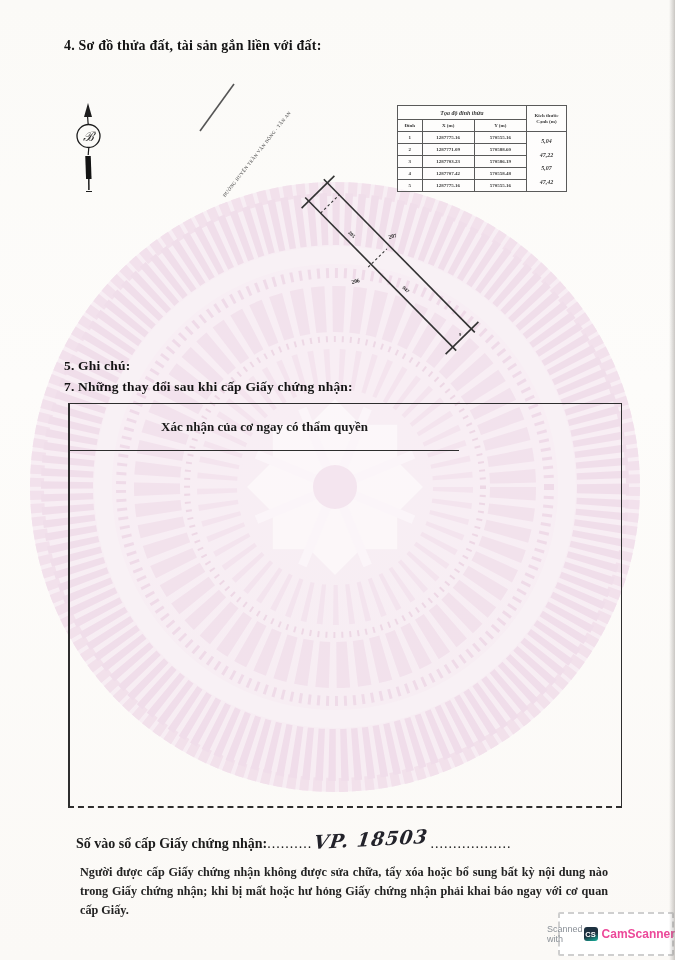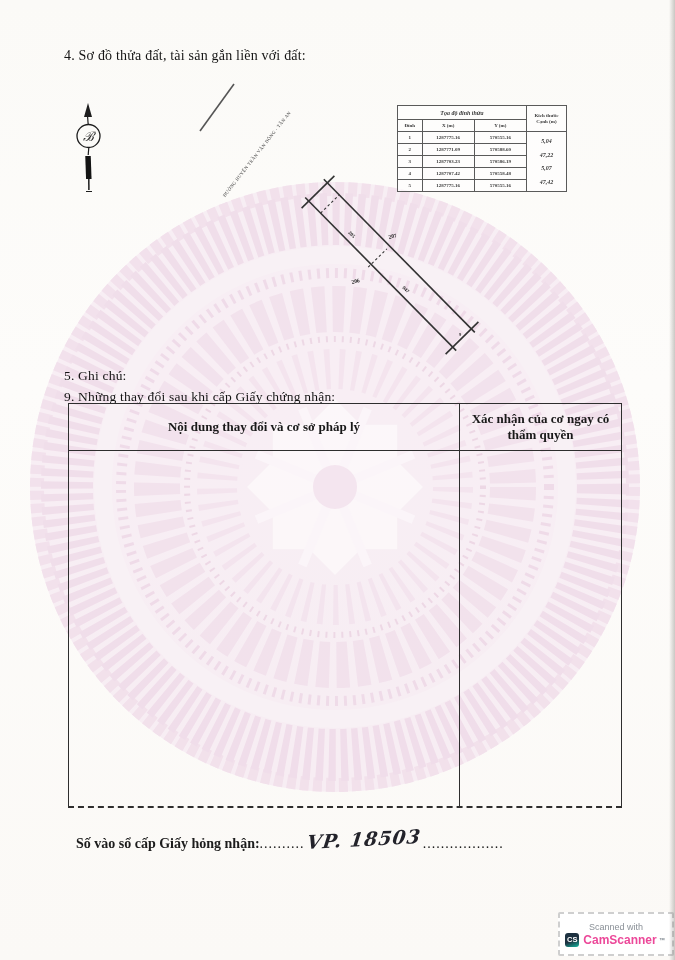--- a/index.html
+++ b/index.html
@@ -7,21 +7,21 @@
     position:relative; width:675px; height:960px; margin:0 auto;
     background:linear-gradient(180deg,#fbfaf7 0%, #fdfcfa 40%, #fbf9f6 100%);
     overflow:hidden;
     font-family:"Liberation Serif", serif;
     color:#1f1f1f;
   }
   .abs { position:absolute; }
   svg text { font-family:"Liberation Serif", serif; }
 
   
-  .sec-title { position:absolute; font-weight:normal; color:#141414; letter-spacing:.2px;margin-top:10px; }
+  .sec-title { position:absolute; font-weight:bold; color:#141414; letter-spacing:.2px; }
   .sec4 { left:64px; top:38px;  font-size:14px; }
   .sec5 { left:64px; top:358px; font-size:13.5px;text-align:right; }
   .sec6 { left:64px; top:379px; font-size:13.5px; }
 
   
   .coord-table {
     position:absolute; left:397px; top:105px; width:170px;
     border-collapse:collapse; font-size:5px; color:#3a3a3a;
     background:rgba(255,255,255,.6);
   }
@@ -63,21 +63,21 @@
   
   .footer-note {
     position:absolute; left:80px; top:863px; width:528px;
     font-size:12.2px; font-weight:bold; color:#232323; line-height:1.55; text-align:justify;
   }
 
   
   .cs-badge {
     position:absolute; left:558px; top:912px; width:112px; height:40px;
     background:#ffffff; border:2px dashed #cfcfcf; border-radius:2px;
-    display:flex; flex-direction:column; align-items:center; justify-content:center; gap:1px;
+    display:flex; flex-direction:row; align-items:center; justify-content:center; gap:1px;
     font-family:"Liberation Sans", sans-serif;
   }
   .cs-badge .line1 { font-size:9px; color:#8a9097; }
   .cs-badge .brandrow { display:flex; align-items:flex-end; gap:4px; }
   .cs-logo {
     width:14px; height:14px; border-radius:3px;
     background:linear-gradient(160deg,#1d3140 55%, #14b8a0 100%);
     color:#fff; font-size:7.5px; font-weight:bold;
     display:flex; align-items:center; justify-content:center;
   }
@@ -196,33 +196,33 @@
     </tr>
     <tr>
       <td>5</td>
       <td>1287775.16</td>
       <td>570555.16</td>
     </tr>
   </tbody>
     </table>
 
   <div class="sec-title sec5">5. Ghi chú:</div>
-  <div class="sec-title sec6">9. Những thay đổi sau khi cấp Giấy chứng nhận:</div>
+  <div class="sec-title sec6">7. Những thay đổi sau khi cấp Giấy chứng nhận:</div>
 
   <div class="change-table">
-    <div class="hcell">Nội dung thay đổi và cơ sở pháp lý</div>
     <div class="hcell rightcol">Xác nhận của cơ ngay có thẩm quyền</div>
     <div class="bcell"></div>
     <div class="bcell rightcol"></div>
   </div>
 
   <div class="register-line">
-    <span>Số vào sổ cấp Giấy hỏng nhận:</span><span class="dots">..........</span><span class="handwritten">VP. 18503</span><span class="dots">..................</span>
+    <span>Số vào sổ cấp Giấy chứng nhận:</span><span class="dots">..........</span><span class="handwritten">VP. 18503</span><span class="dots">..................</span>
   </div>
 
+  <div class="footer-note">Người được cấp Giấy chứng nhận không được sửa chữa, tẩy xóa hoặc bổ sung bất kỳ nội dung nào trong Giấy chứng nhận; khi bị mất hoặc hư hỏng Giấy chứng nhận phải khai báo ngay với cơ quan cấp Giấy.</div>
 
   <div class="cs-badge">
     <div class="line1">Scanned with</div>
     <div class="brandrow">
       <div class="cs-logo">CS</div>
       <div class="cs-brand">CamScanner</div>
       <div class="cs-tm">™</div>
     </div>
   </div>
 

